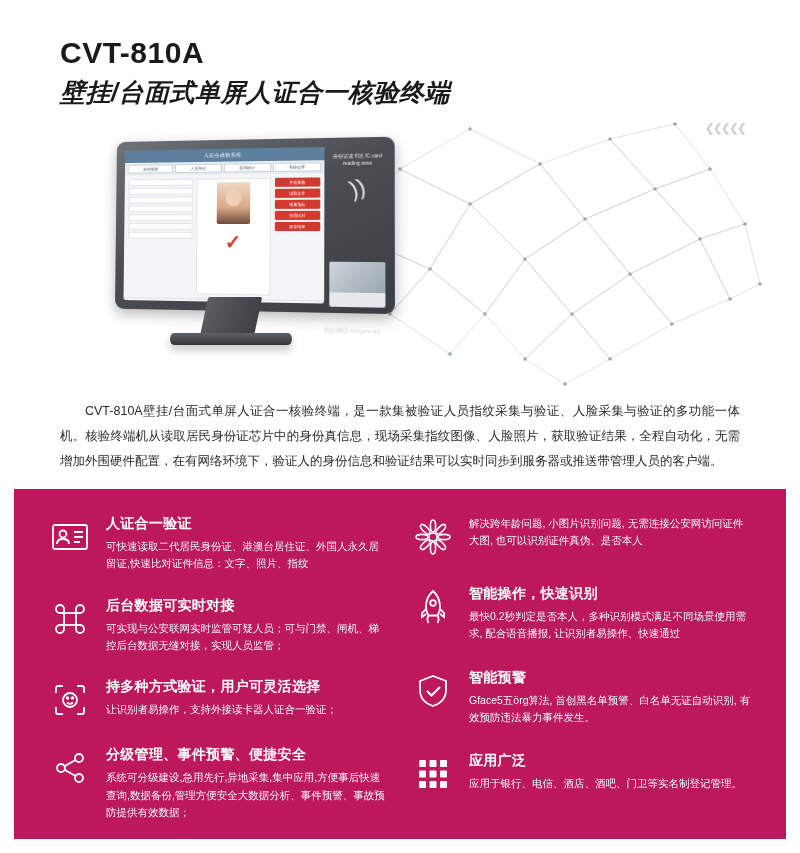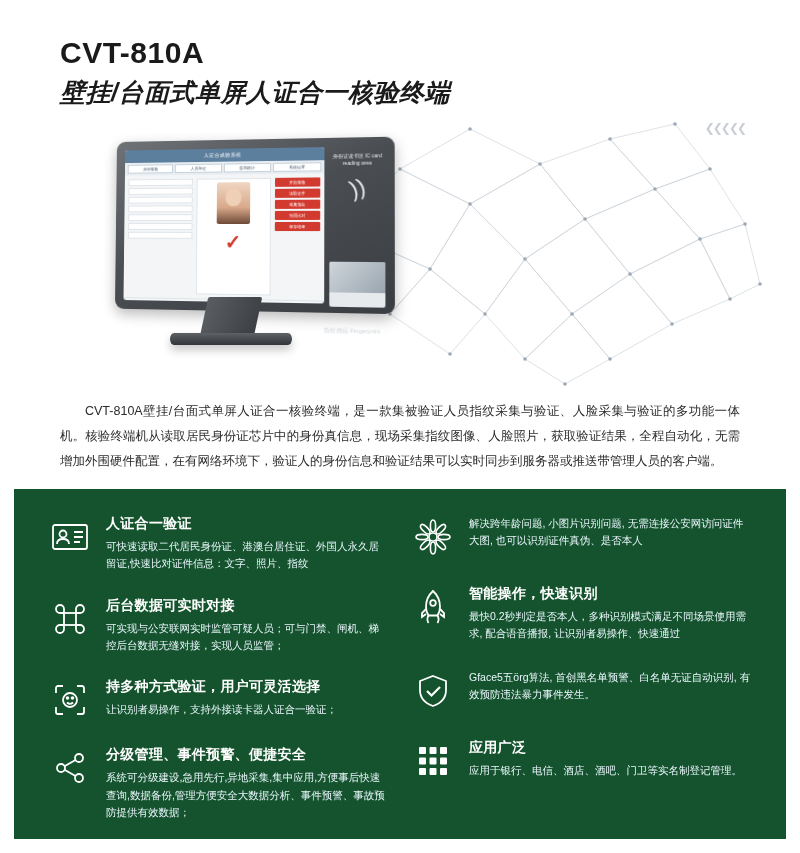--- a/index.html
+++ b/index.html
@@ -237,21 +237,21 @@
   }
   .dot.active { background: #9aa1a8; }
 
   
   .features {
     position: absolute;
     left: 14px;
     top: 489px;
     width: 772px;
     height: 350px;
-    background: #14532d;
+    background: #be185d;
     padding: 26px 34px 10px 34px;
     display: flex;
     gap: 22px;
   }
   .col { width: 50%; }
   .feature {
     display: flex;
     gap: 14px;
     margin-bottom: 24px;
   }
@@ -518,20 +518,21 @@
       </div>
 
       <div class="feature">
         <div class="f-icon">
           <svg width="40" height="40" viewBox="0 0 40 40" fill="none" stroke="#ffffff" stroke-width="1.8">
             <path d="M20 5l13 5v9c0 8-5.5 13.5-13 16-7.5-2.5-13-8-13-16v-9l13-5z"></path>
             <path d="M14 20l4.5 4.5L27 16" stroke-width="2.2"></path>
           </svg>
         </div>
         <div class="f-body">
+          <div class="f-title">智能预警</div>
           <div class="f-text">Gface5五örg算法, 首创黑名单预警、白名单无证自动识别, 有效预防违法暴力事件发生。</div>
         </div>
       </div>
 
       <div class="feature">
         <div class="f-icon">
           <svg width="40" height="40" viewBox="0 0 40 40" fill="#ffffff">
             <rect x="6" y="6" width="7" height="7" rx="1"></rect>
             <rect x="16.5" y="6" width="7" height="7" rx="1"></rect>
             <rect x="27" y="6" width="7" height="7" rx="1"></rect>

